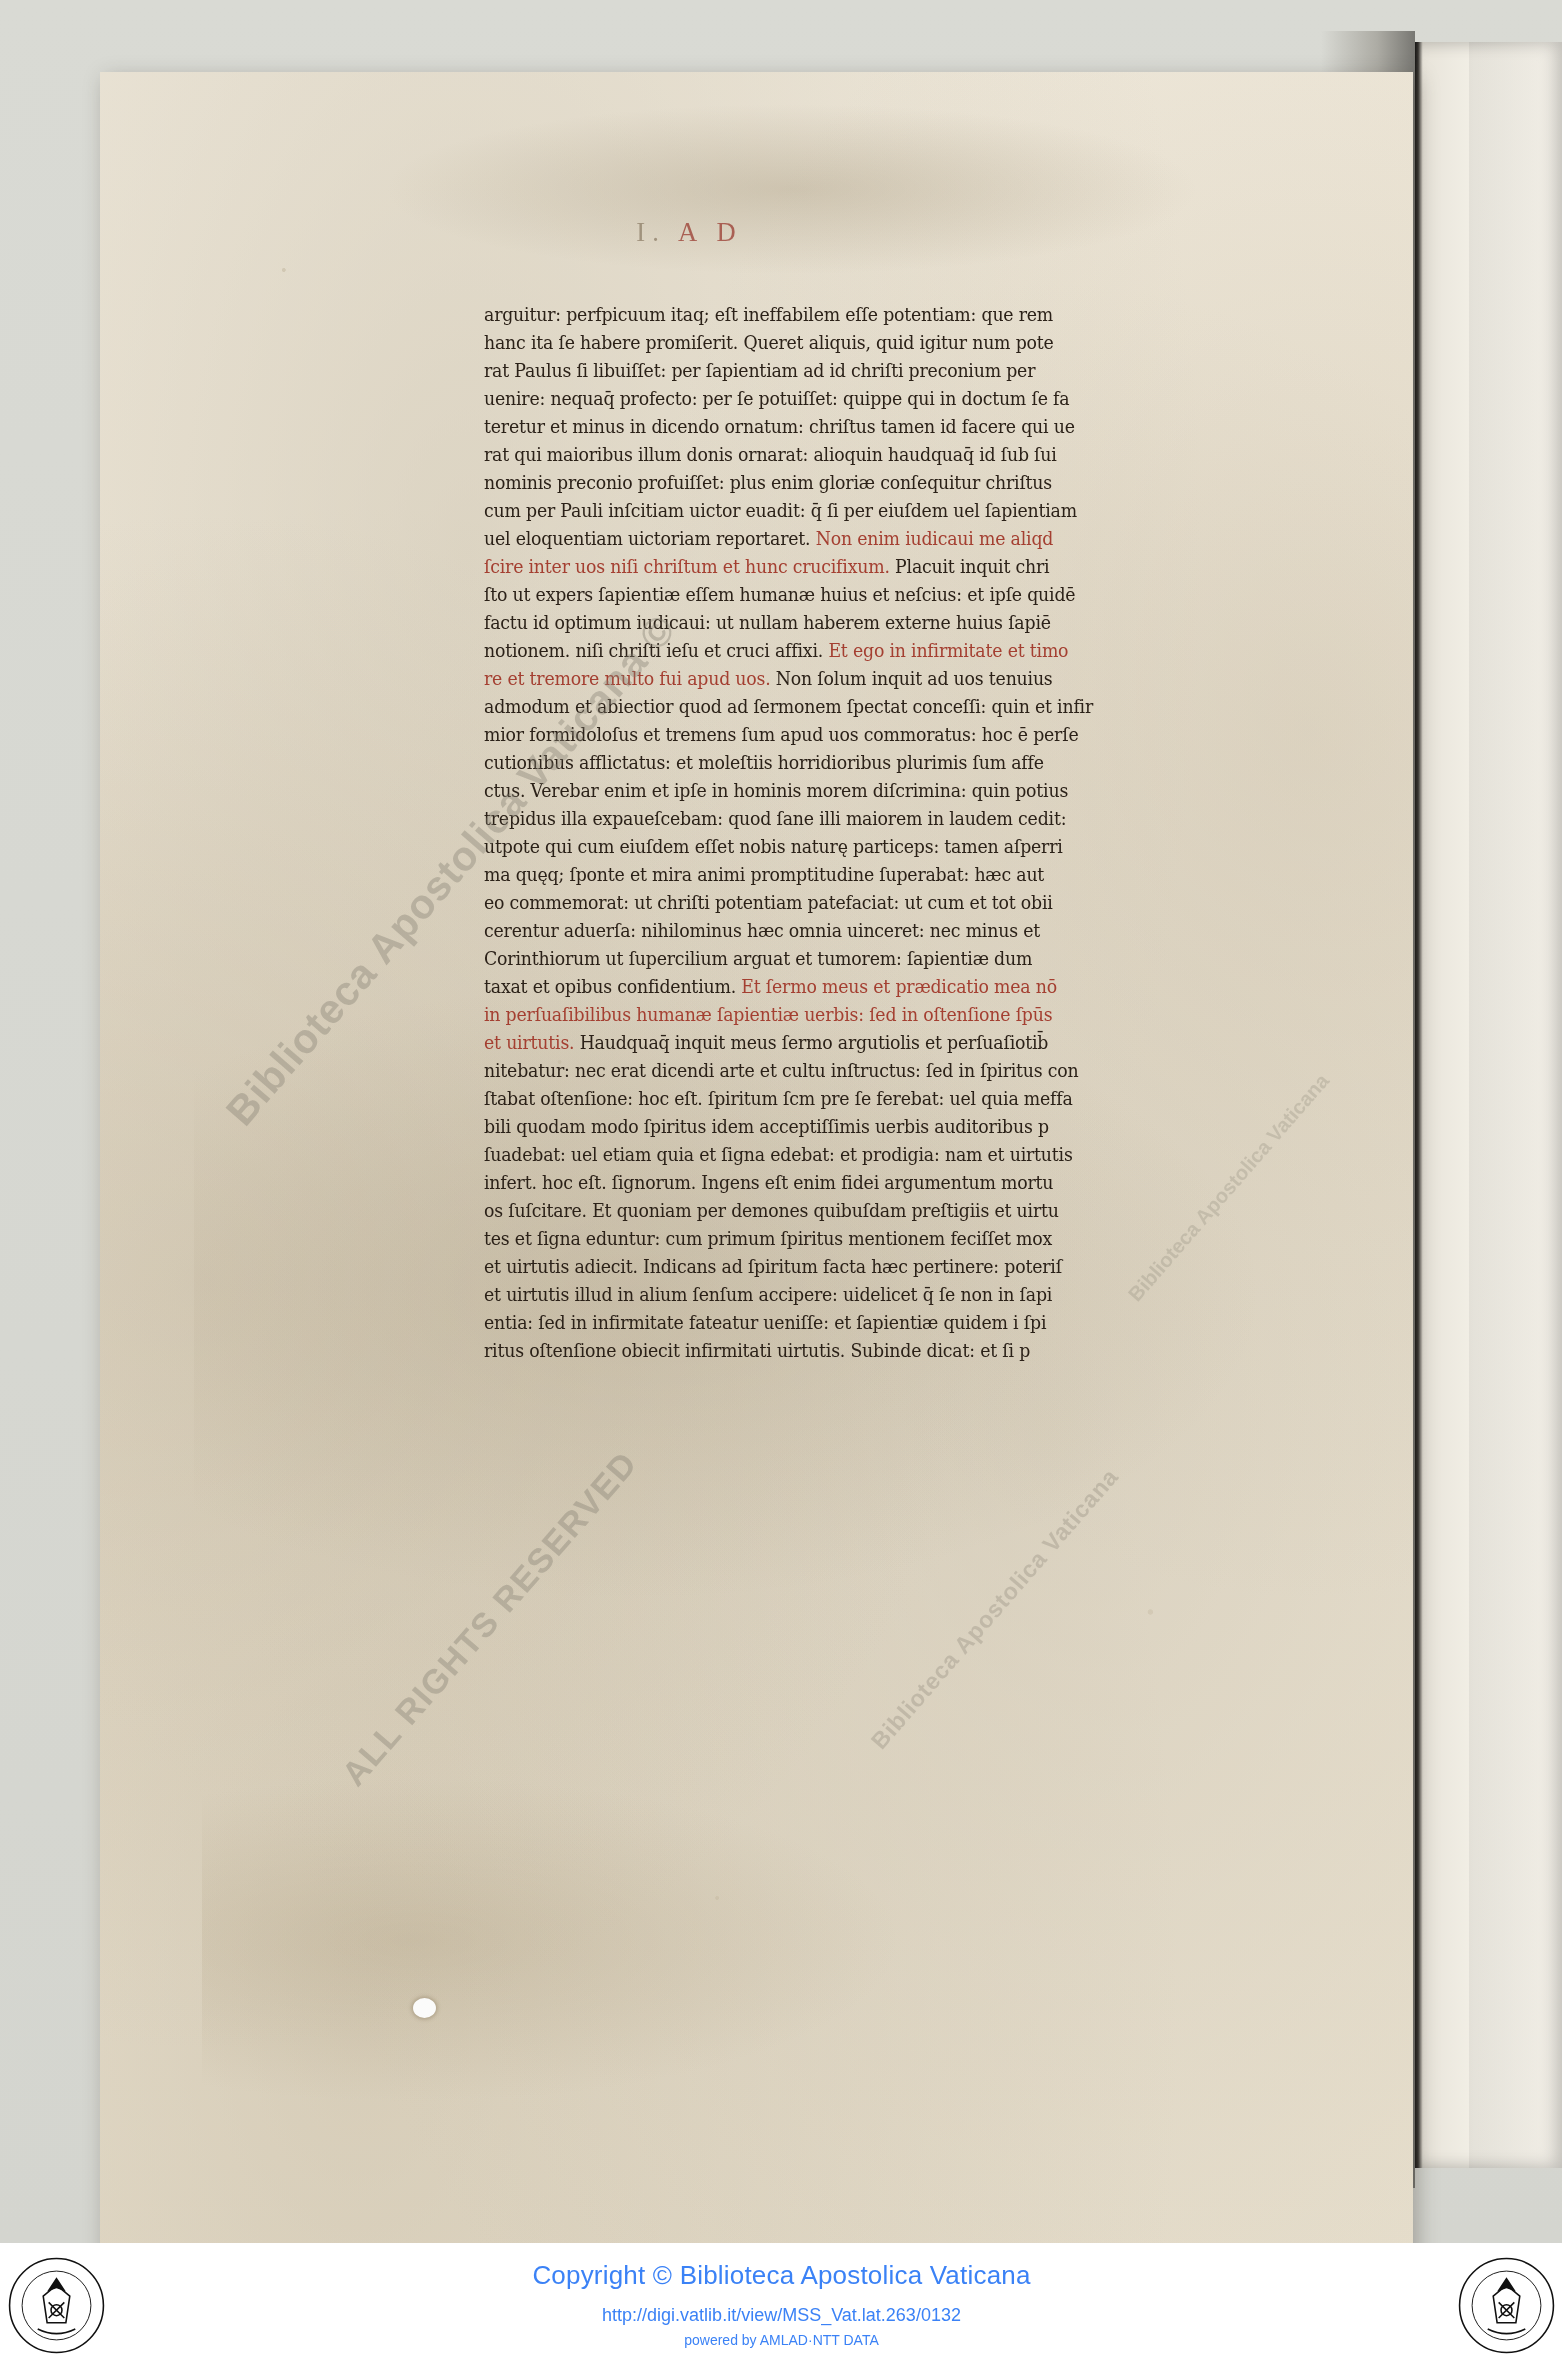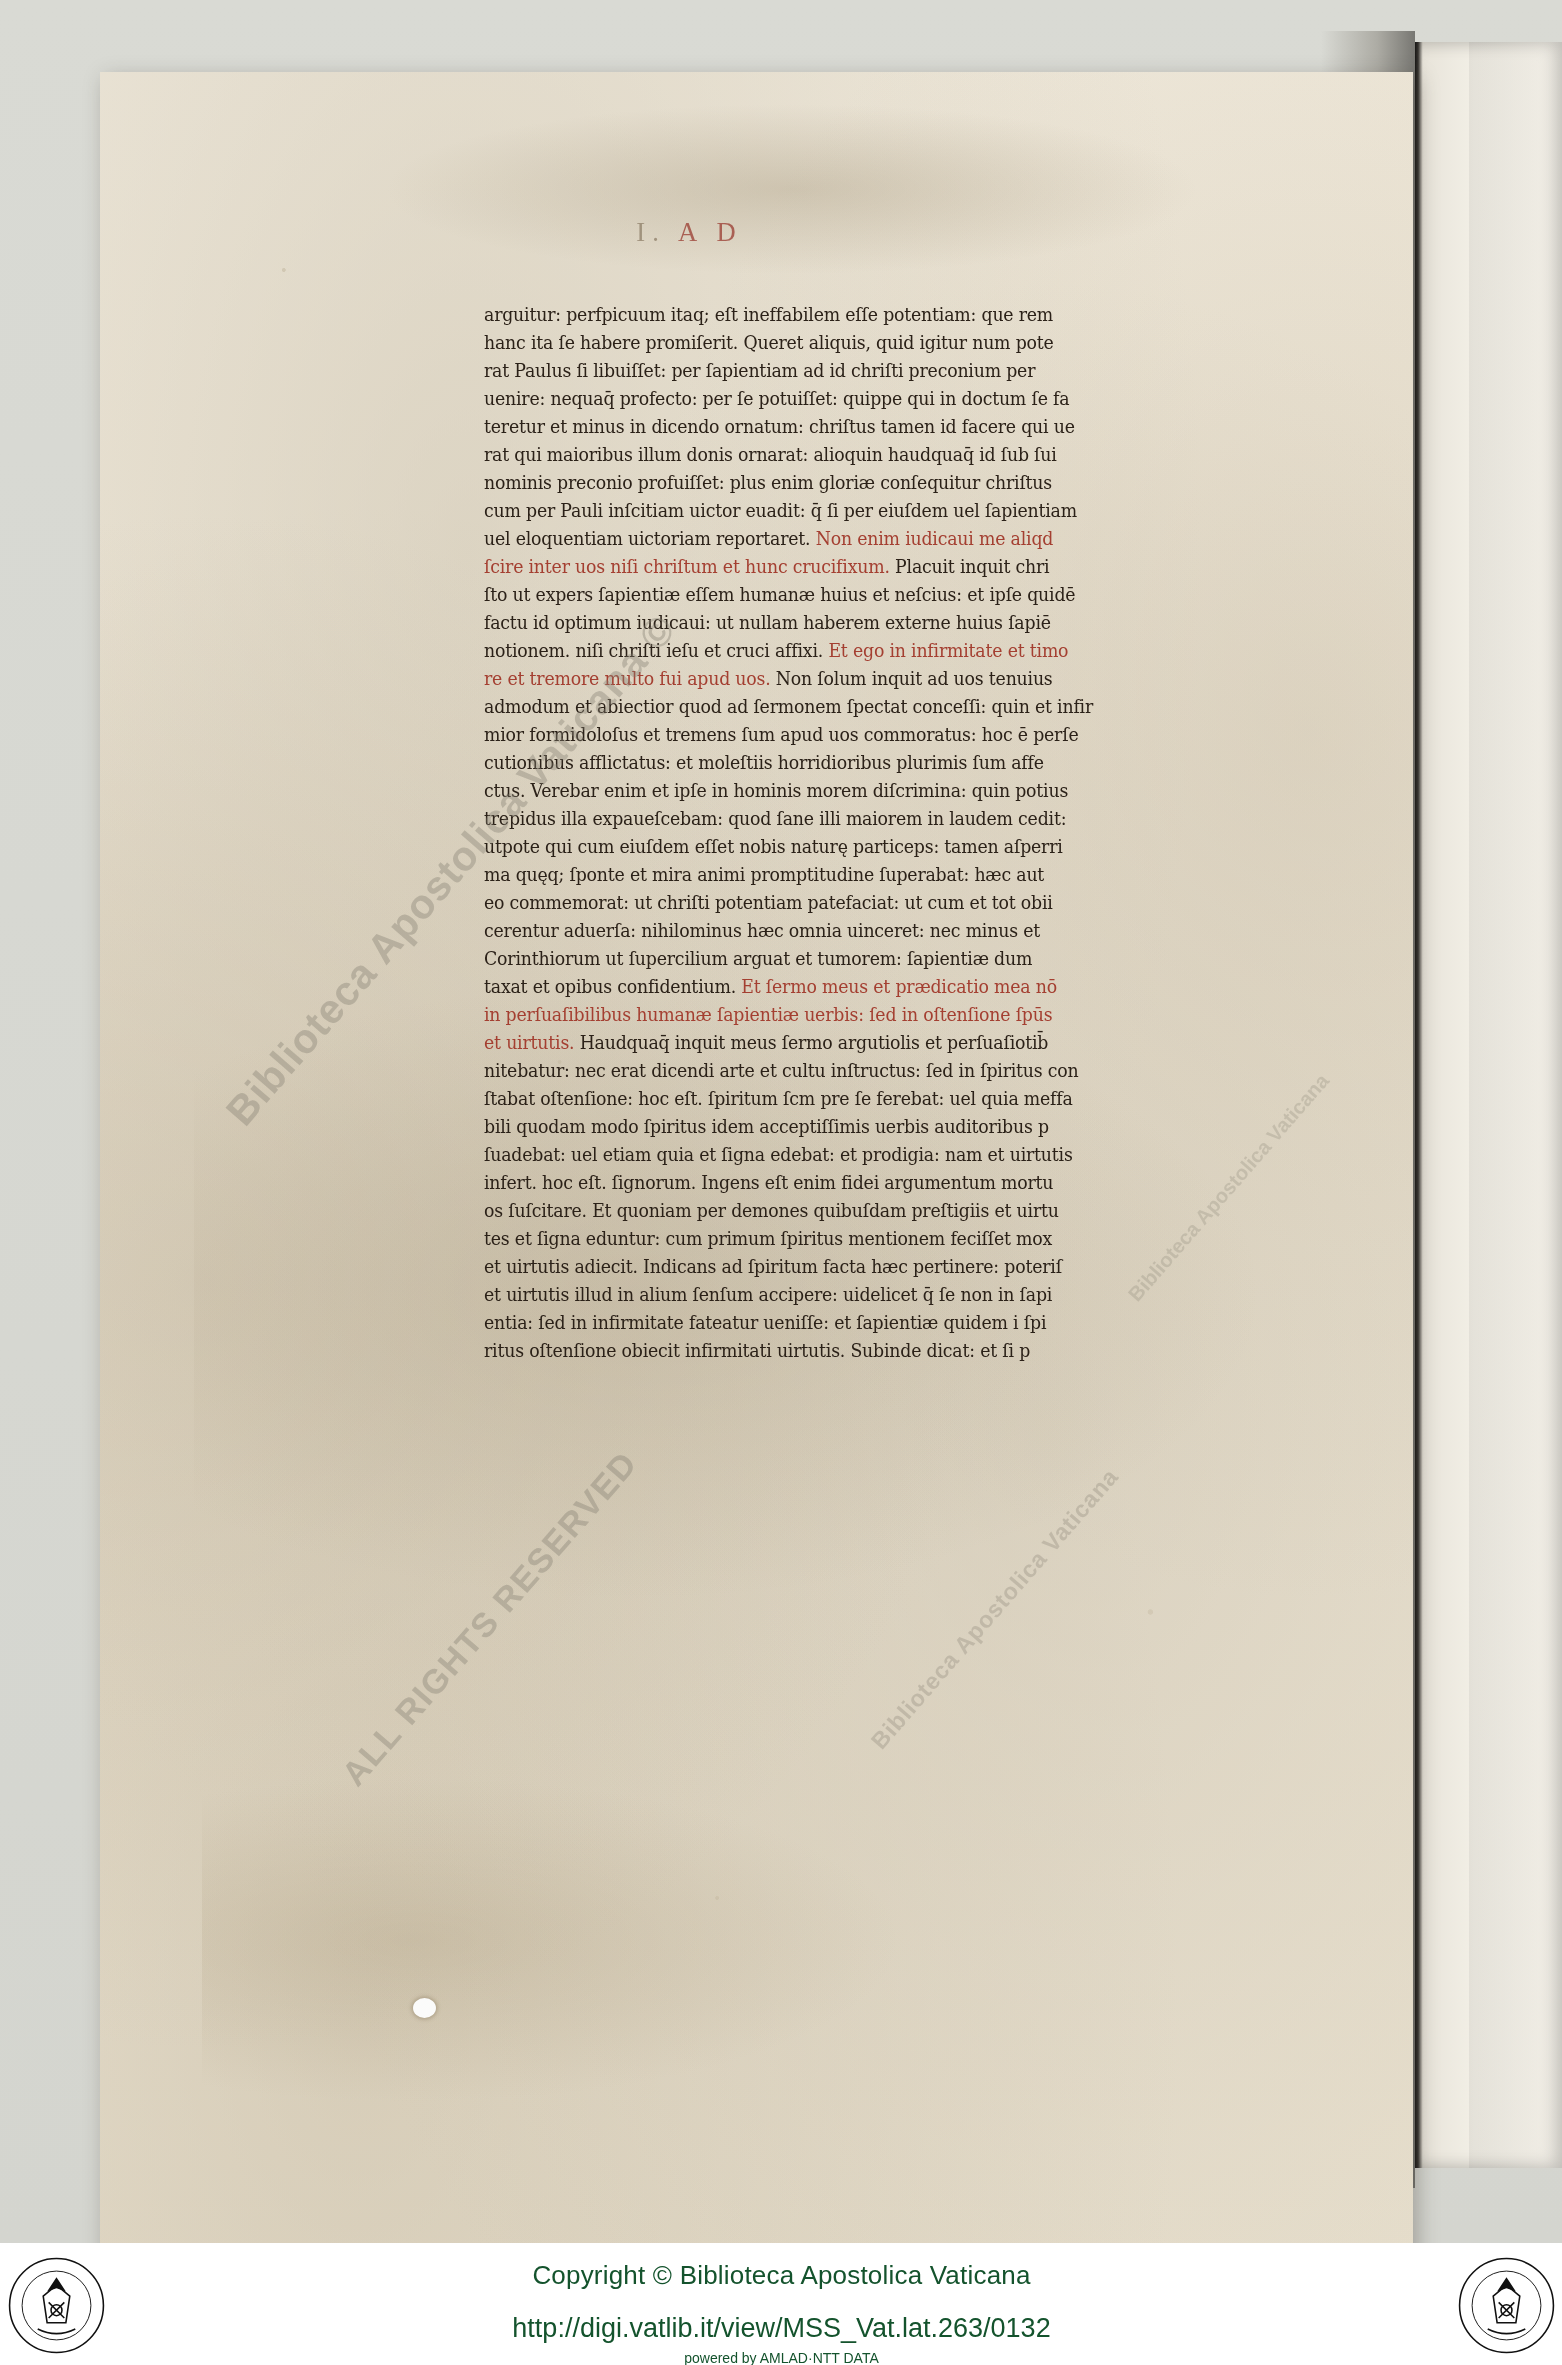--- a/index.html
+++ b/index.html
@@ -193,32 +193,32 @@
   }
 
   
   #footer {
     position: absolute;
     left: 0;
     top: 2243px;
     width: 1563px;
     height: 123px;
     background: #ffffff;
-    color: #14532d;
+    color: #3b82f6;
     text-align: center;
     font-family: "Liberation Sans", sans-serif;
   }
   #footer-copyright {
     padding-top: 17px;
     font-size: 26px;
     letter-spacing: 0.2px;
   }
   #footer-url {
-    margin-top: 22px;
-    font-size: 27px;
+    margin-top: 14px;
+    font-size: 18px;
   }
   #footer-powered {
     margin-top: 6.3px;
     font-size: 14px;
   }
   .seal {
     position: absolute;
     top: 14px;
     width: 97px;
     height: 97px;

